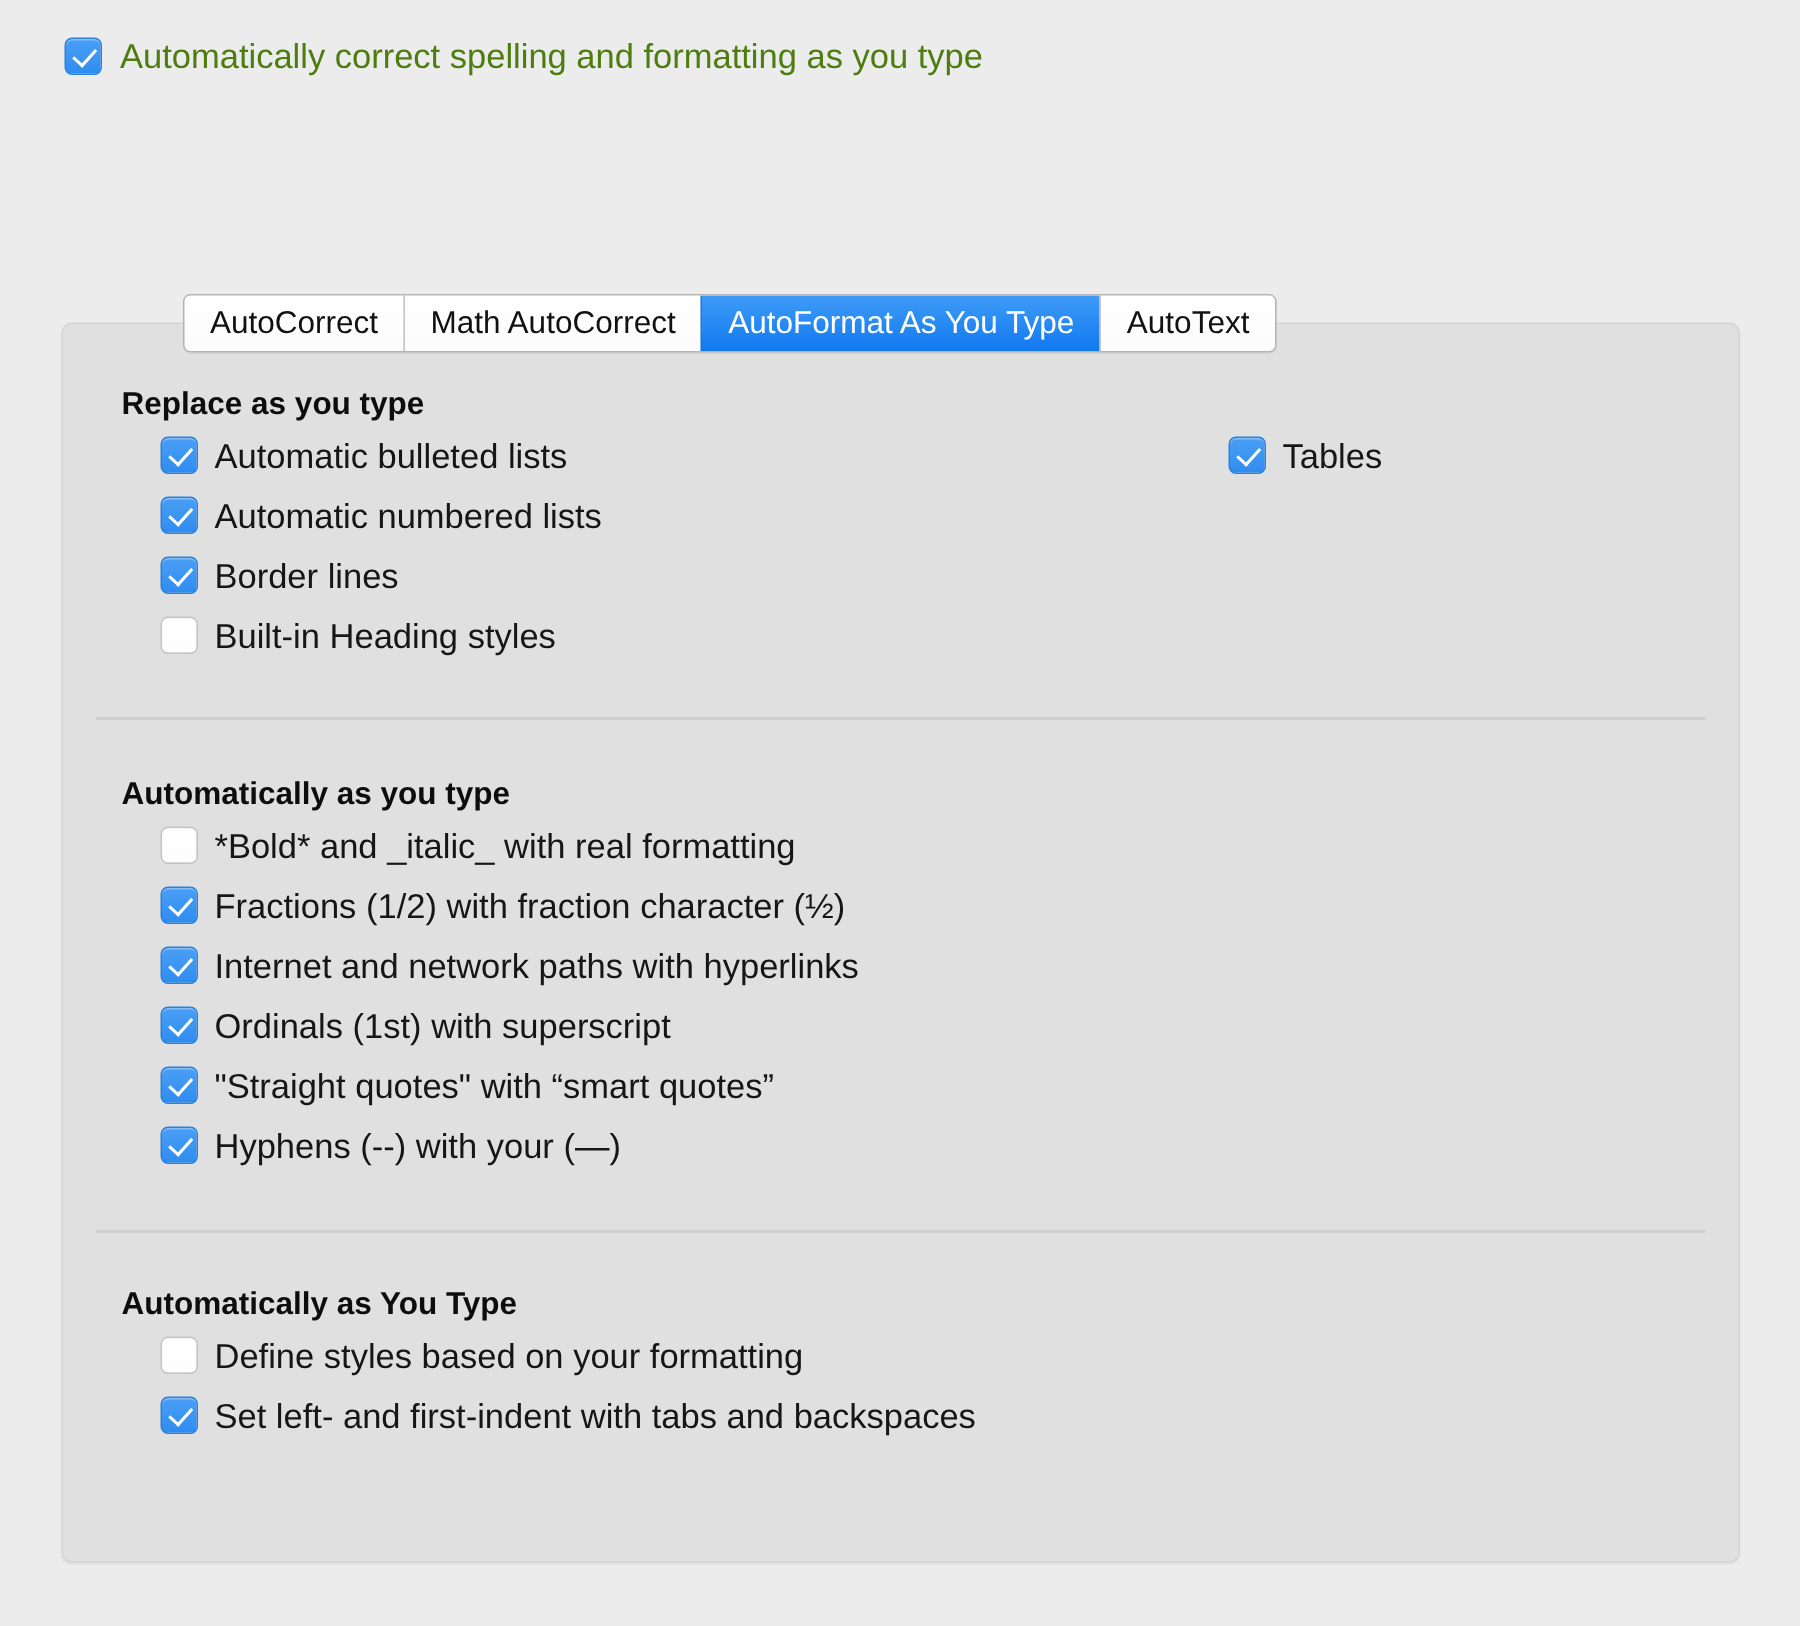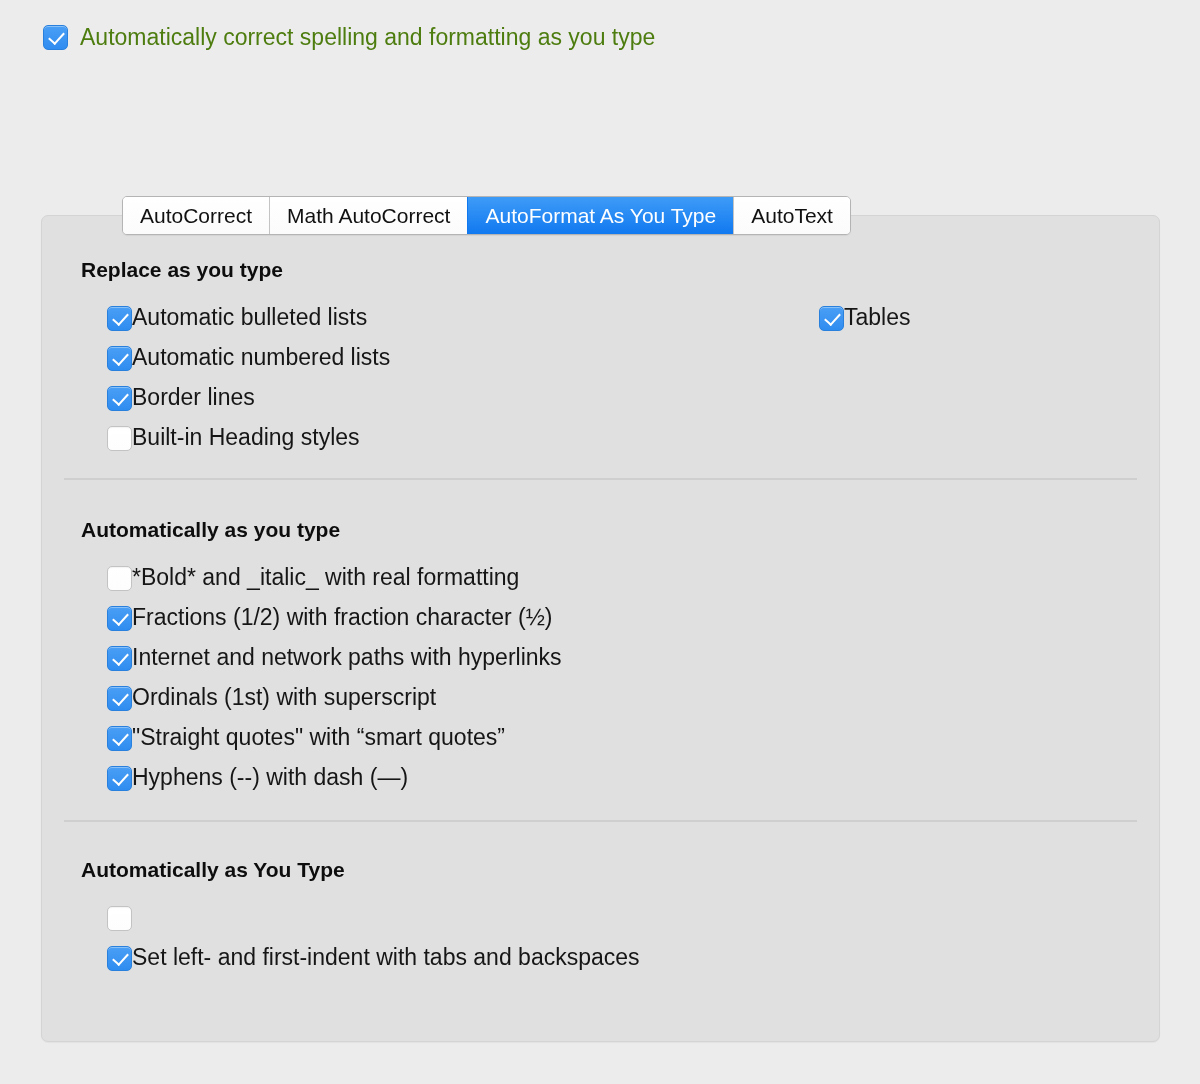--- a/index.html
+++ b/index.html
@@ -189,21 +189,22 @@
   .section { position: absolute; left: 0; right: 0; }
   .sec-title {
     font-size: 21px;
     font-weight: bold;
     color: #0d0d0d;
     margin-left: 39px;
     margin-bottom: 9px;
   }
   .cb-row {
     display: flex;
-    align-items: flex-end;
+    align-items: flex-start;
+    gap: 11px;
     height: 40px;
     margin-left: 65px;
   }
   .cb-label {
     font-size: 23px;
     color: #161616;
     white-space: nowrap;
   }
 
   
@@ -358,30 +359,31 @@
         <div class="cb-row">
           <span class="cb on"></span>
           <span class="cb-label">Ordinals (1st) with superscript</span>
         </div>
         <div class="cb-row">
           <span class="cb on"></span>
           <span class="cb-label">"Straight quotes" with “smart quotes”</span>
         </div>
         <div class="cb-row">
           <span class="cb on"></span>
-          <span class="cb-label">Hyphens (--) with dash (—)</span>
+          <span class="cb-label">Hyphens (--) with your (—)</span>
         </div>
       </div>
 
       <div class="sep" style="top:604px;"></div>
 
       <div class="section" style="top:642px;">
         <div class="sec-title">Automatically as You Type</div>
         <div class="cb-row">
           <span class="cb off"></span>
+          <span class="cb-label">Define styles based on your formatting</span>
         </div>
         <div class="cb-row">
           <span class="cb on"></span>
           <span class="cb-label">Set left- and first-indent with tabs and backspaces</span>
         </div>
         <div class="cb-row">
           
           
         </div>
       </div>

